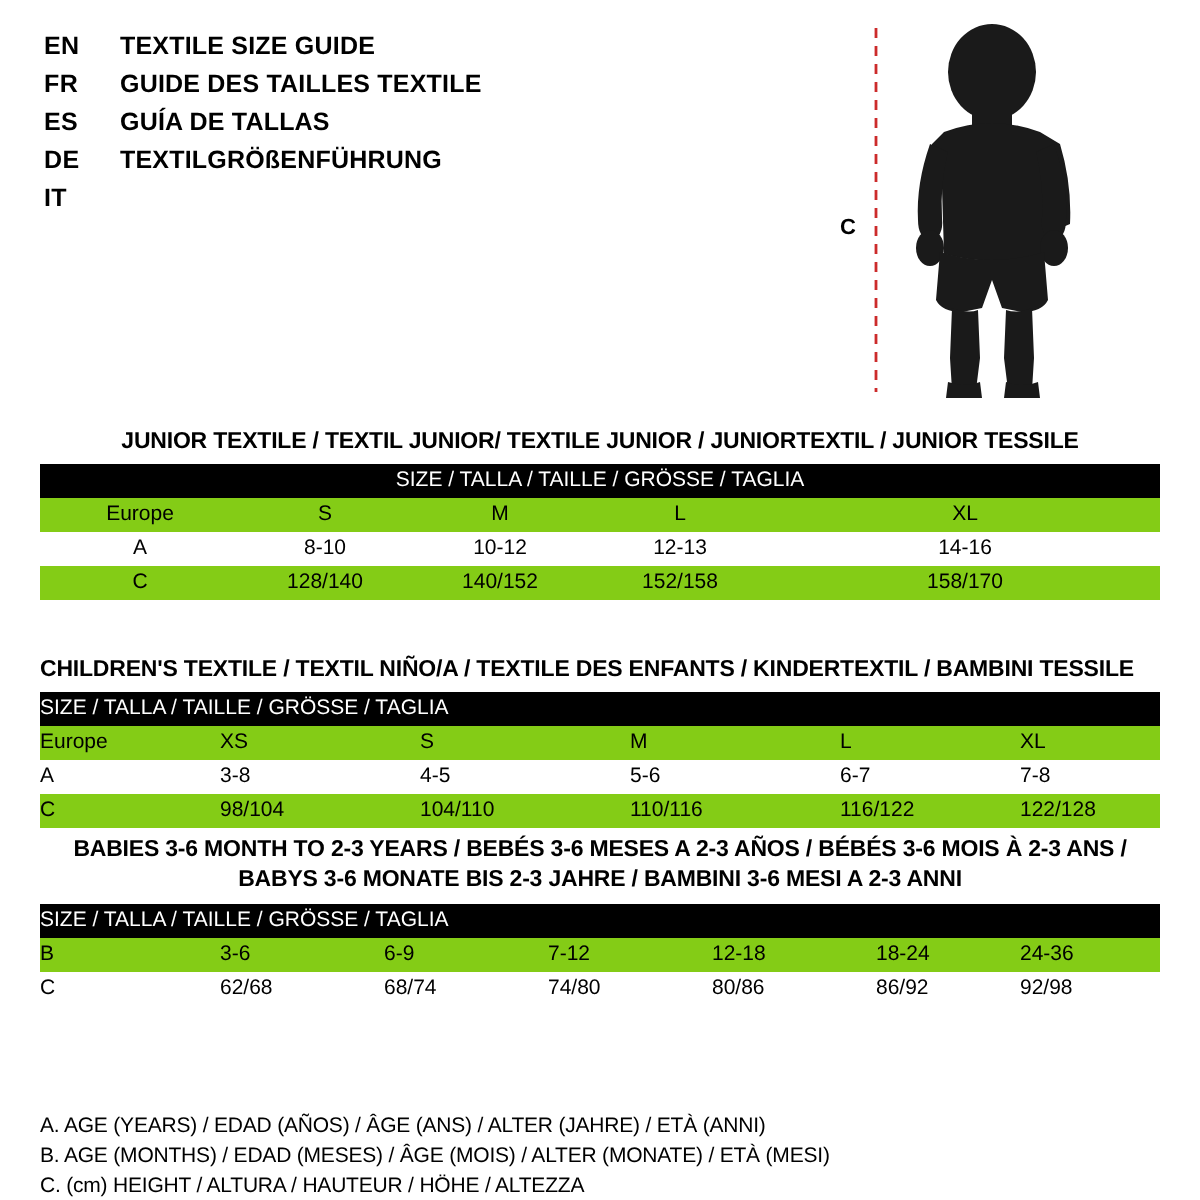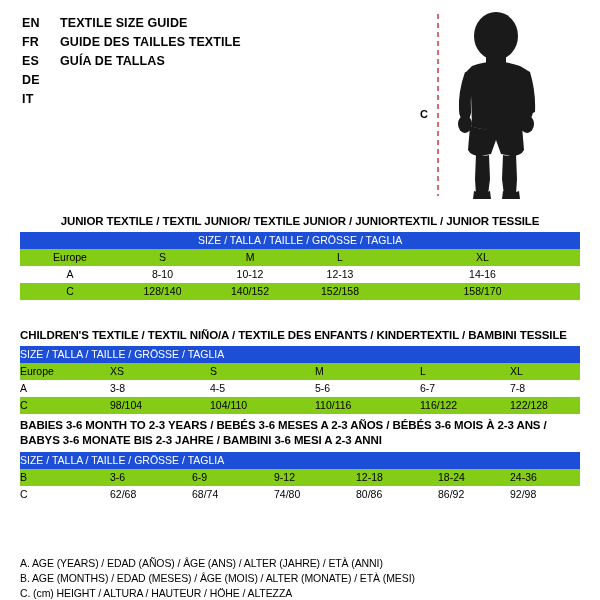--- a/index.html
+++ b/index.html
@@ -75,35 +75,36 @@
   }
   .section-title {
     font-size: 11.5px;
     font-weight: bold;
     letter-spacing: -0.1px;
     margin-bottom: 5px;
     white-space: nowrap;
   }
   .section-title.two-line {
     line-height: 14px;
+    text-align: center;
   }
   table.size-table {
     border-collapse: collapse;
     width: 560px;
     table-layout: fixed;
   }
   table.size-table td {
     font-size: 10.5px;
     padding: 0;
     height: 17px;
     vertical-align: middle;
     line-height: 17px;
   }
   tr.hdr td {
-    background: #1d4ed8;
+    background: #000000;
     color: #ffffff;
     font-weight: normal;
     font-size: 10.5px;
   }
   tr.band td {
     background: #84cc16;
   }
   tr.white td {
     background: #ffffff;
   }
@@ -140,20 +141,21 @@
     <div class="lang-row">
       <span class="lang-code">FR</span>
       <span class="lang-title">GUIDE DES TAILLES TEXTILE</span>
     </div>
     <div class="lang-row">
       <span class="lang-code">ES</span>
       <span class="lang-title">GUÍA DE TALLAS</span>
     </div>
     <div class="lang-row">
       <span class="lang-code">DE</span>
+      <span class="lang-title">TEXTILGRÖßENFÜHRUNG</span>
     </div>
     <div class="lang-row">
       <span class="lang-code">IT</span>
     </div>
   </div>
 
   <div class="figure-area">
     <svg width="160" height="195" viewBox="0 0 160 195">
 
       <line x1="18" y1="6" x2="18" y2="188" stroke="#cc2b2b" stroke-width="1.4" stroke-dasharray="5,4"></line>
@@ -281,21 +283,21 @@
           <col style="width:70px">
       </colgroup>
       <tbody>
         <tr class="hdr">
           <td class="lab" colspan="7">SIZE / TALLA / TAILLE / GRÖSSE / TAGLIA</td>
         </tr>
         <tr class="band">
           <td class="lab">B</td>
           <td class="val">3-6</td>
           <td class="val">6-9</td>
-          <td class="val">9-12</td>
+          <td class="val">7-12</td>
           <td class="val">12-18</td>
           <td class="val">18-24</td>
           <td class="val">24-36</td>
         </tr>
         <tr class="white">
           <td class="lab">C</td>
           <td class="val">62/68</td>
           <td class="val">68/74</td>
           <td class="val">74/80</td>
           <td class="val">80/86</td>

